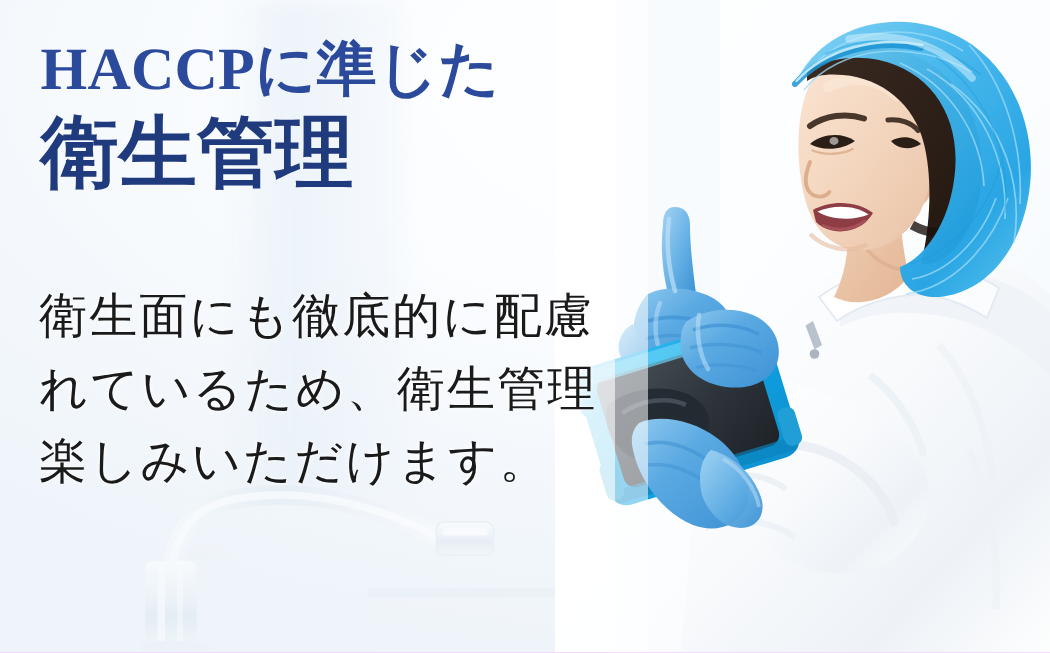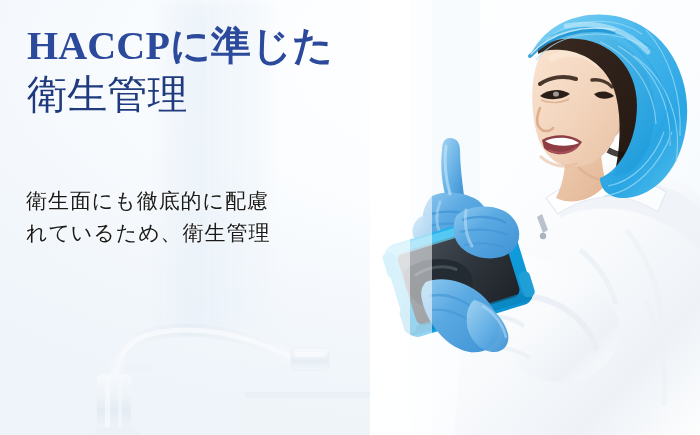--- a/index.html
+++ b/index.html
@@ -57,35 +57,35 @@
   }
   .headline .l1{
     display:block;
     font-size:40px;
     font-weight:700;
     color:#2c4a9c;
     white-space:nowrap;
   }
   .headline .l2{
     display:block;
-    font-size:40px;
-    font-weight:400;
+    font-size:52px;
+    font-weight:700;
     color:#1f3a7d;
     white-space:nowrap;
   }
 
   
   .body-copy{
     position:absolute;left:26px;top:186px;
     width:420px;
     z-index:6;
   }
   .body-copy .bline{
     display:block;
-    font-size:21px;
+    font-size:32px;
     font-weight:500;
     color:#1a1a1a;
     line-height:1.52;
     letter-spacing:.045em;
     white-space:nowrap;
     text-shadow:0 0 2px rgba(255,255,255,.95),0 0 5px rgba(255,255,255,.85);
   }
 </style>
 </head>
 <body>
@@ -345,15 +345,16 @@
   </div>
 
   <div class="headline">
     <span class="l1">HACCPに準じた</span>
     <span class="l2">衛生管理</span>
   </div>
 
   <div class="body-copy">
     <span class="bline">衛生面にも徹底的に配慮</span>
     <span class="bline">れているため、衛生管理</span>
+    <span class="bline">楽しみいただけます。</span>
   </div>
 
 </div>
 
 </body></html>

